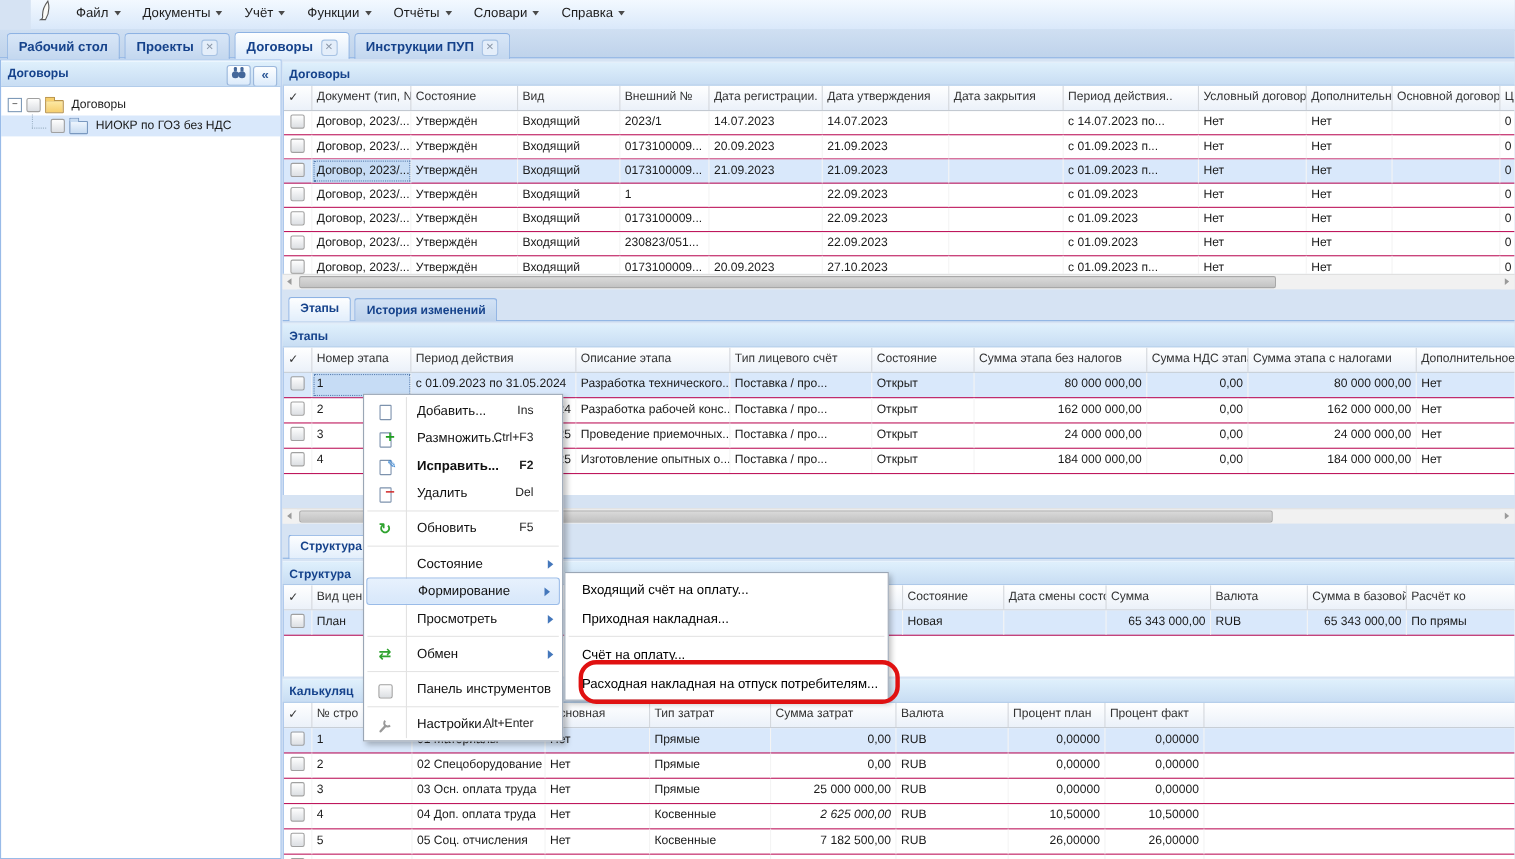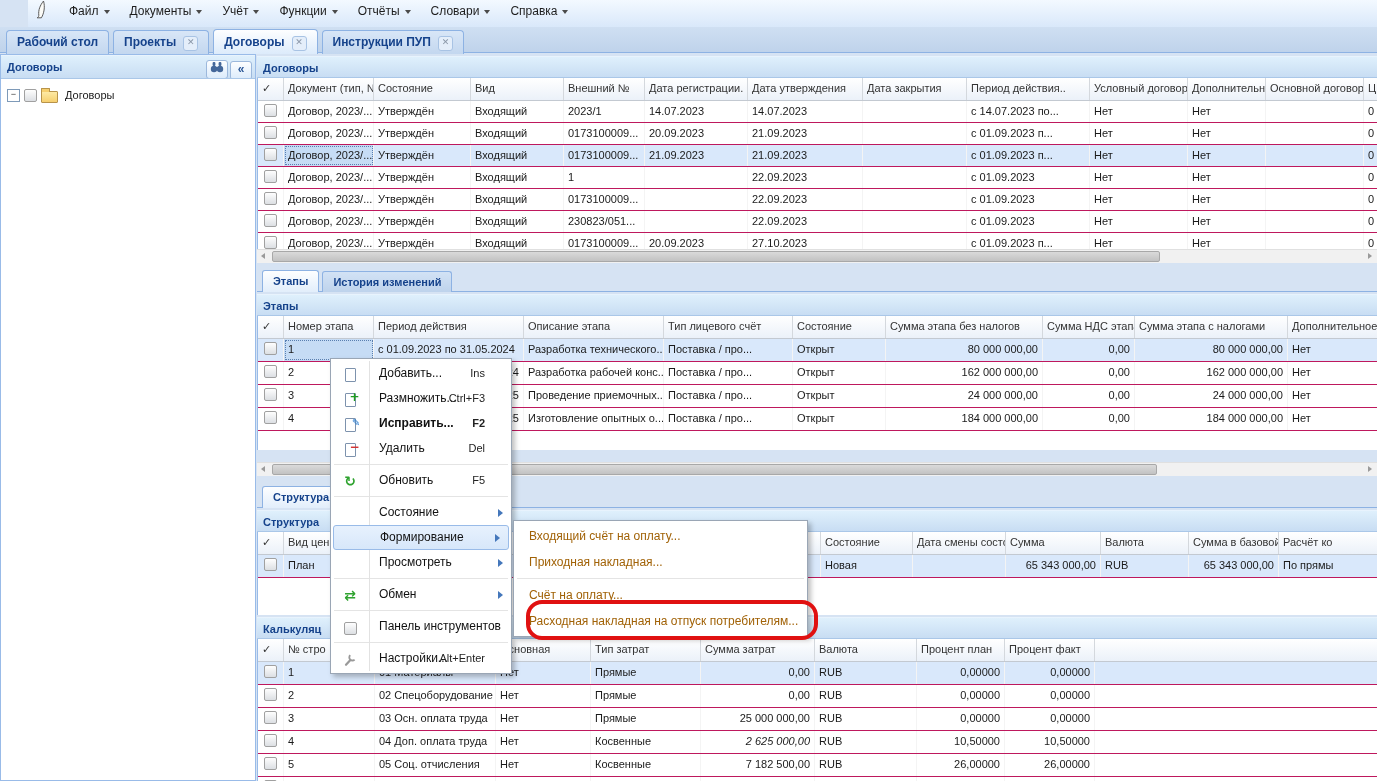--- a/index.html
+++ b/index.html
@@ -85,21 +85,21 @@
   .mi{position:relative;height:25px;line-height:25px;padding-left:48px;font-size:12px;color:#111;white-space:nowrap;}
   .mi.hl{background:linear-gradient(#e7f1fd,#d7e7fa);border:1px solid #99bbe8;border-radius:3px;
     margin:0 2px;padding-left:46px;height:23px;line-height:23px;z-index:2;}
   .mi.b{font-weight:bold;}
   .mi .sc{position:absolute;right:26px;font-size:11px;color:#222;}
   .mi .icn-slot{position:absolute;left:11px;top:5px;width:16px;height:16px;text-align:center;}
   .mi.hl .icn-slot{left:9px;}
   .sub-arr{position:absolute;right:8px;top:50%;margin-top:-4px;width:0;height:0;
     border-left:5px solid #4477bb;border-top:4px solid transparent;border-bottom:4px solid transparent;}
   .msep{height:0;border-top:1px solid #e4e4e4;margin:3px 3px;}
-  .smi{position:relative;height:26px;line-height:26px;padding-left:15px;font-size:12px;color:#a16207;white-space:nowrap;}
+  .smi{position:relative;height:26px;line-height:26px;padding-left:15px;font-size:12px;color:#000000;white-space:nowrap;}
   
   .icn{display:inline-block;width:15px;height:15px;position:relative;font-family:"DejaVu Sans",sans-serif;}
   .icn-doc::before{content:"";position:absolute;left:2px;top:1px;width:9px;height:12px;background:#fff;
     border:1px solid #7d92ad;border-radius:1px;}
   .icn-copy::after{content:"+";position:absolute;right:-2px;bottom:-3px;color:#1f9e1f;font-weight:bold;font-size:12px;}
   .icn-edit::after{content:"✎";position:absolute;right:-3px;bottom:-3px;color:#2f7fd0;font-size:10px;}
   .icn-del::after{content:"−";position:absolute;right:-2px;bottom:-3px;color:#d22c2c;font-weight:bold;font-size:12px;}
   .glyph-icn{font-size:14px;font-weight:bold;line-height:16px;font-family:"DejaVu Sans",sans-serif;}
   
   #annotation{position:absolute;left:526px;top:600px;width:284px;height:32px;
@@ -127,20 +127,26 @@
             <circle cx="4" cy="8" r="3.2" fill="#44679a"></circle>
             <circle cx="10" cy="8" r="3.2" fill="#44679a"></circle>
           </svg></span><span class="tbtn">«</span></span>
   </div>
   <div id="tree">
       <div class="trow">
         <span class="exp">−</span>
         <span class="cb"></span>
         <span class="folder"></span>
         <span style="padding-left: 2px;">Договоры</span>
+      </div>
+      <div class="trow sel">
+        <span class="conn"></span>
+        <span class="cb"></span>
+        <span class="folder blue"></span>
+        <span style="padding-left: 2px;">НИОКР по ГОЗ без НДС</span>
       </div>
     </div>
 </div>
 
 <div class="abs pstrip" style="left:257px;top:56px;width:1120px;">
   <span>Договоры</span>
 </div>
 <div class="abs grid" style="left:257px;top:78px;width:1120px;height:171px;">
     <div class="g-h">
       <div class="g-hc" style="width: 26px;">✓</div>

